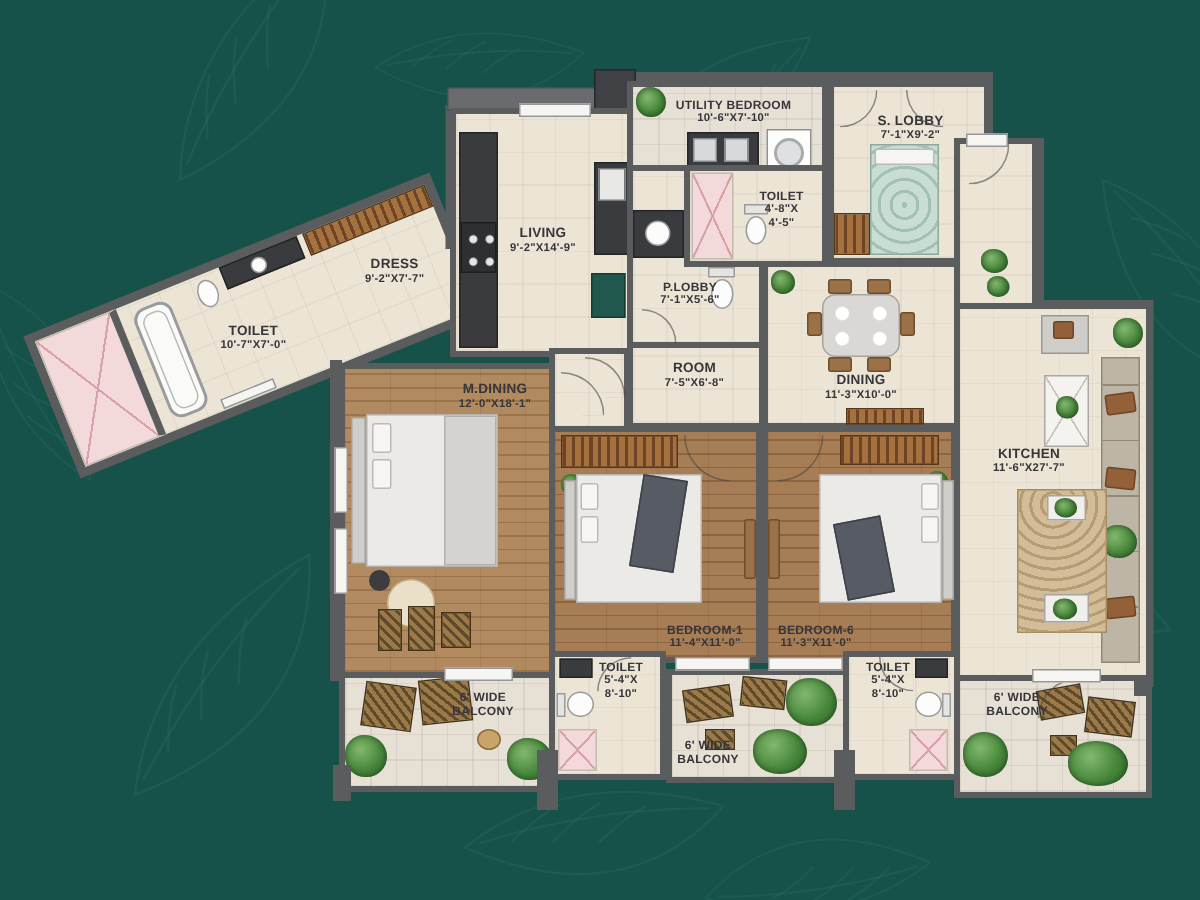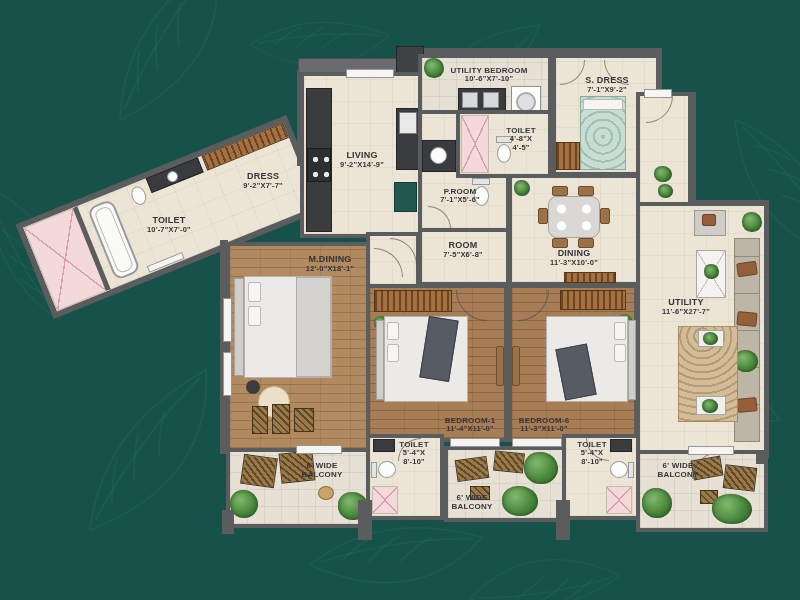--- a/index.html
+++ b/index.html
@@ -285,46 +285,46 @@
   <div class="wall" style="left:358px;top:500px;width:14px;height:40px;"></div>
   <div class="wall" style="left:556px;top:500px;width:14px;height:40px;"></div>
   <div class="wall" style="left:222px;top:510px;width:12px;height:24px;"></div>
   <div class="wall" style="left:756px;top:450px;width:12px;height:14px;"></div>
 
   <div class="lbl sm" style="left:489px;top:75px;">
     <div>UTILITY BEDROOM</div>
     <div class="dims">10'-6"X7'-10"</div>
   </div>
   <div class="lbl" style="left:607px;top:85px;">
-    <div>S. DRESS</div>
+    <div>S. LOBBY</div>
     <div class="dims">7'-1"X9'-2"</div>
   </div>
   <div class="lbl" style="left:362px;top:160px;">
     <div>LIVING</div>
     <div class="dims">9'-2"X14'-9"</div>
   </div>
   <div class="lbl sm" style="left:521px;top:140px;">
     <div>TOILET</div>
     <div class="dims">4'-8"X</div>
     <div class="dims">4'-5"</div>
   </div>
   <div class="lbl sm" style="left:460px;top:196px;">
-    <div>P.ROOM</div>
+    <div>P.LOBBY</div>
     <div class="dims">7'-1"X5'-6"</div>
   </div>
   <div class="lbl" style="left:463px;top:250px;">
     <div>ROOM</div>
     <div class="dims">7'-5"X6'-8"</div>
   </div>
   <div class="lbl" style="left:574px;top:258px;">
     <div>DINING</div>
     <div class="dims">11'-3"X10'-0"</div>
   </div>
   <div class="lbl" style="left:686px;top:307px;">
-    <div>UTILITY</div>
+    <div>KITCHEN</div>
     <div class="dims">11'-6"X27'-7"</div>
   </div>
   <div class="lbl" style="left:330px;top:264px;">
     <div>M.DINING</div>
     <div class="dims">12'-0"X18'-1"</div>
   </div>
   <div class="lbl sm" style="left:470px;top:425px;">
     <div>BEDROOM-1</div>
     <div class="dims">11'-4"X11'-0"</div>
   </div>

